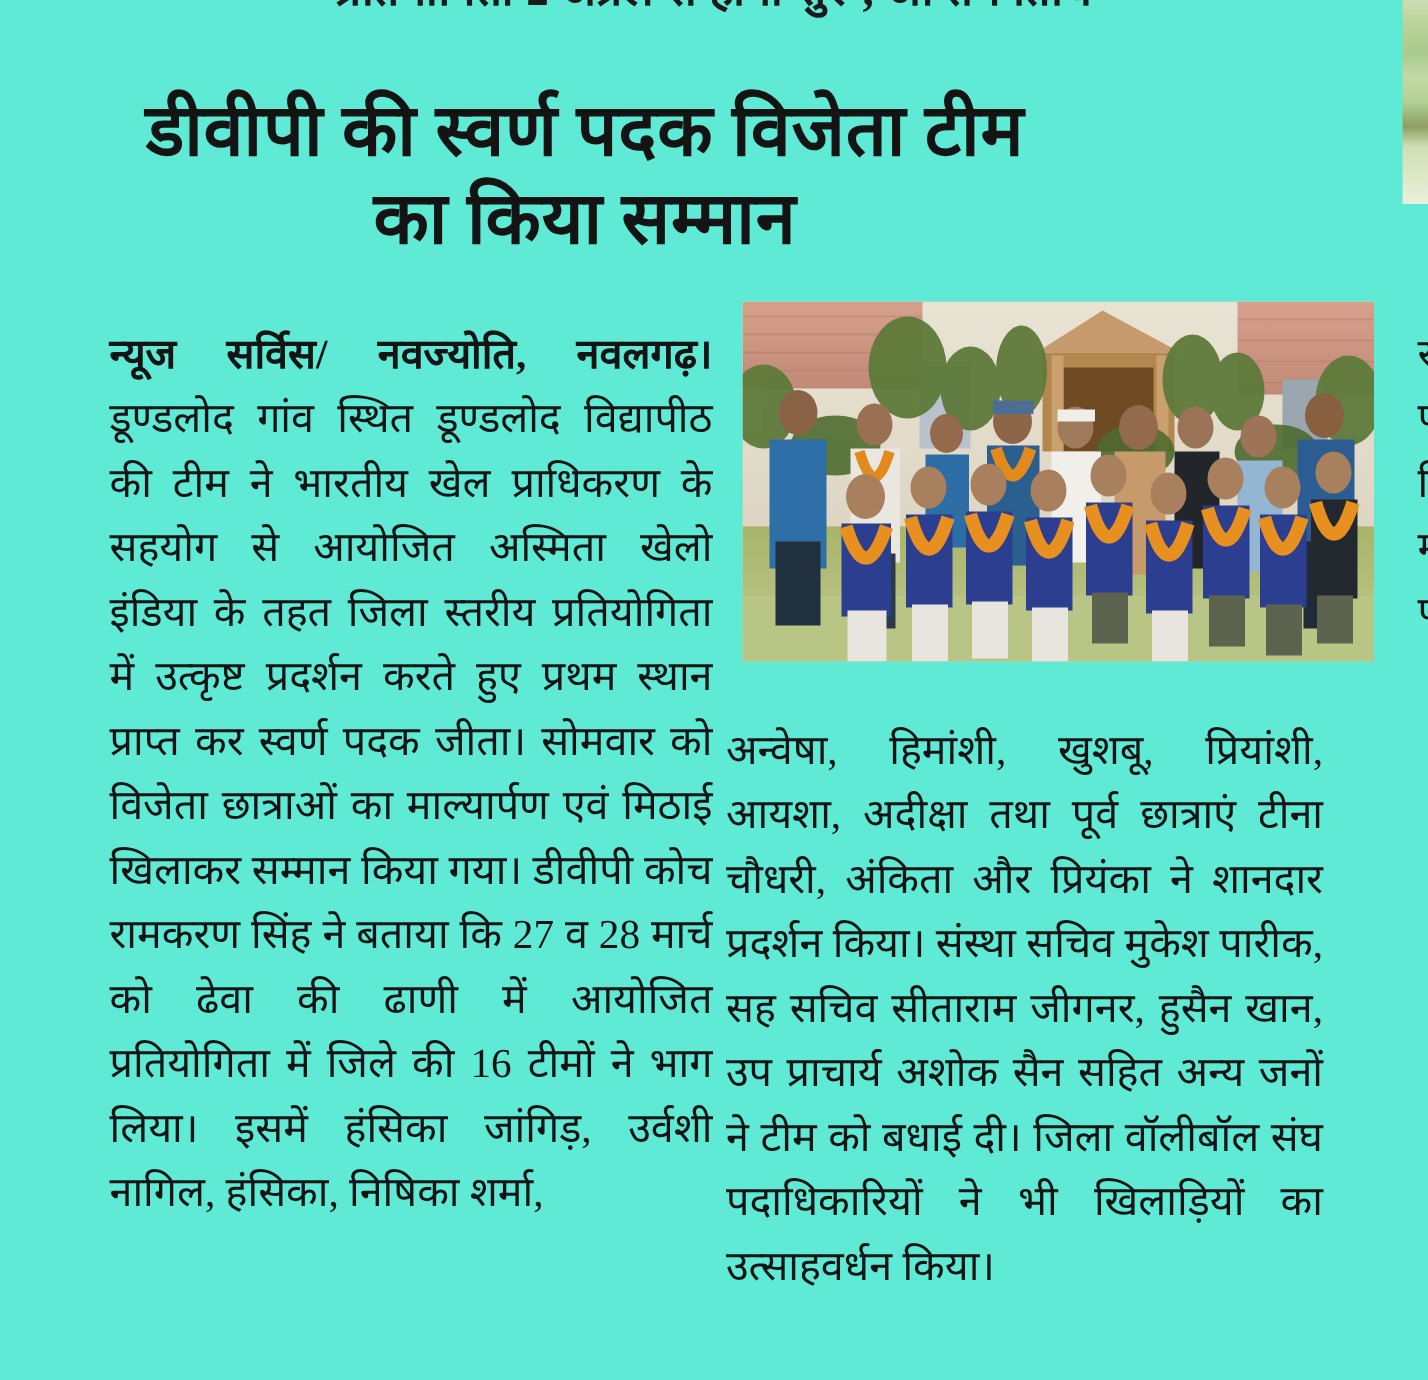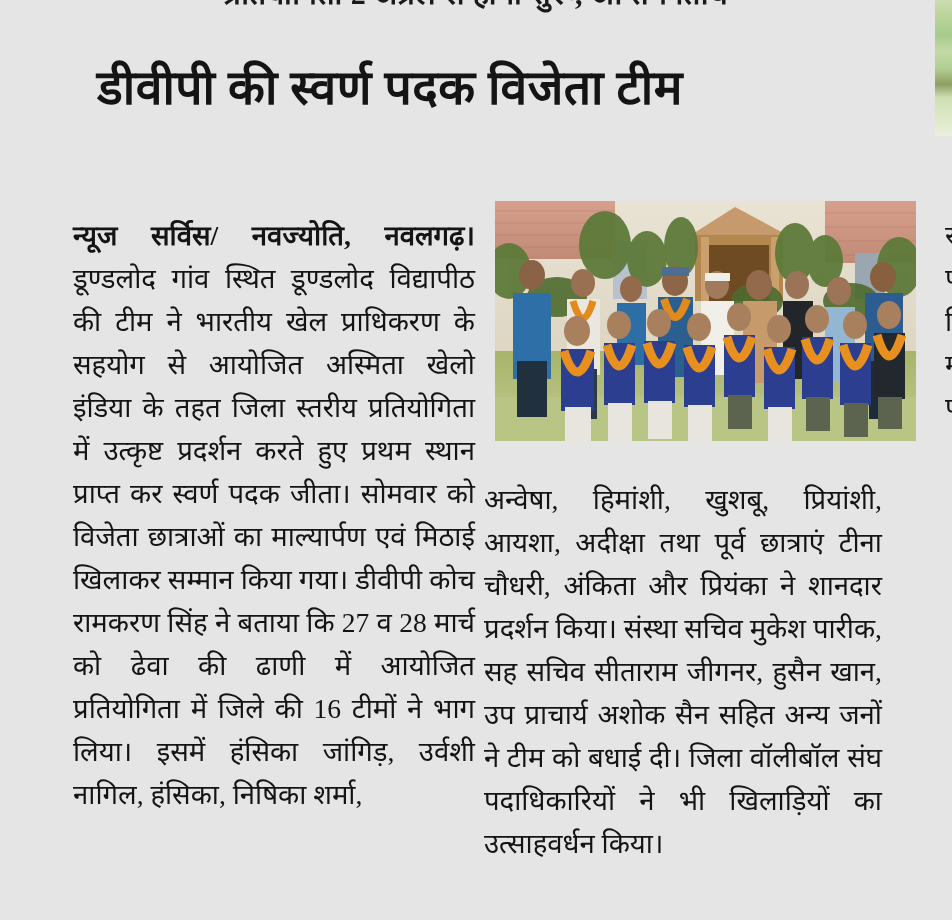--- a/index.html
+++ b/index.html
@@ -15,21 +15,21 @@
     font-family: "Liberation Serif", "DejaVu Serif", serif;
     color: #111111;
   }
 
   
   .page {
     position: absolute;
     left: 0; top: 0;
     width: 952px;
     height: 920px;
-    background: #e5e5e5;
+    background: #5eead4;
   }
 
   
   .edge-strip {
     position: absolute;
     right: 0;
     top: 0;
     width: 17px;
     height: 136px;
     background: linear-gradient(180deg,
@@ -112,20 +112,21 @@
 <div class="page">
 
   <div class="edge-strip"></div>
 
   <div class="top-sliver">
     <div class="top-sliver-text">प्रतियोगिता 2 अप्रैल से होगी शुरू, अन्तिम तिथि</div>
   </div>
 
   <h1 class="headline">
     <span class="headline-line">डीवीपी की स्वर्ण पदक विजेता टीम</span>
+    <span class="headline-line">का किया सम्मान</span>
   </h1>
 
   <div class="photo">
     <svg class="photo-svg" viewBox="0 0 421 240" preserveAspectRatio="none">
       <defs>
         <linearGradient id="skyg" x1="0" y1="0" x2="0" y2="1">
           <stop offset="0%" stop-color="#e9e3d4"></stop>
           <stop offset="100%" stop-color="#ded6c3"></stop>
         </linearGradient>
         <linearGradient id="grassg" x1="0" y1="0" x2="0" y2="1">

